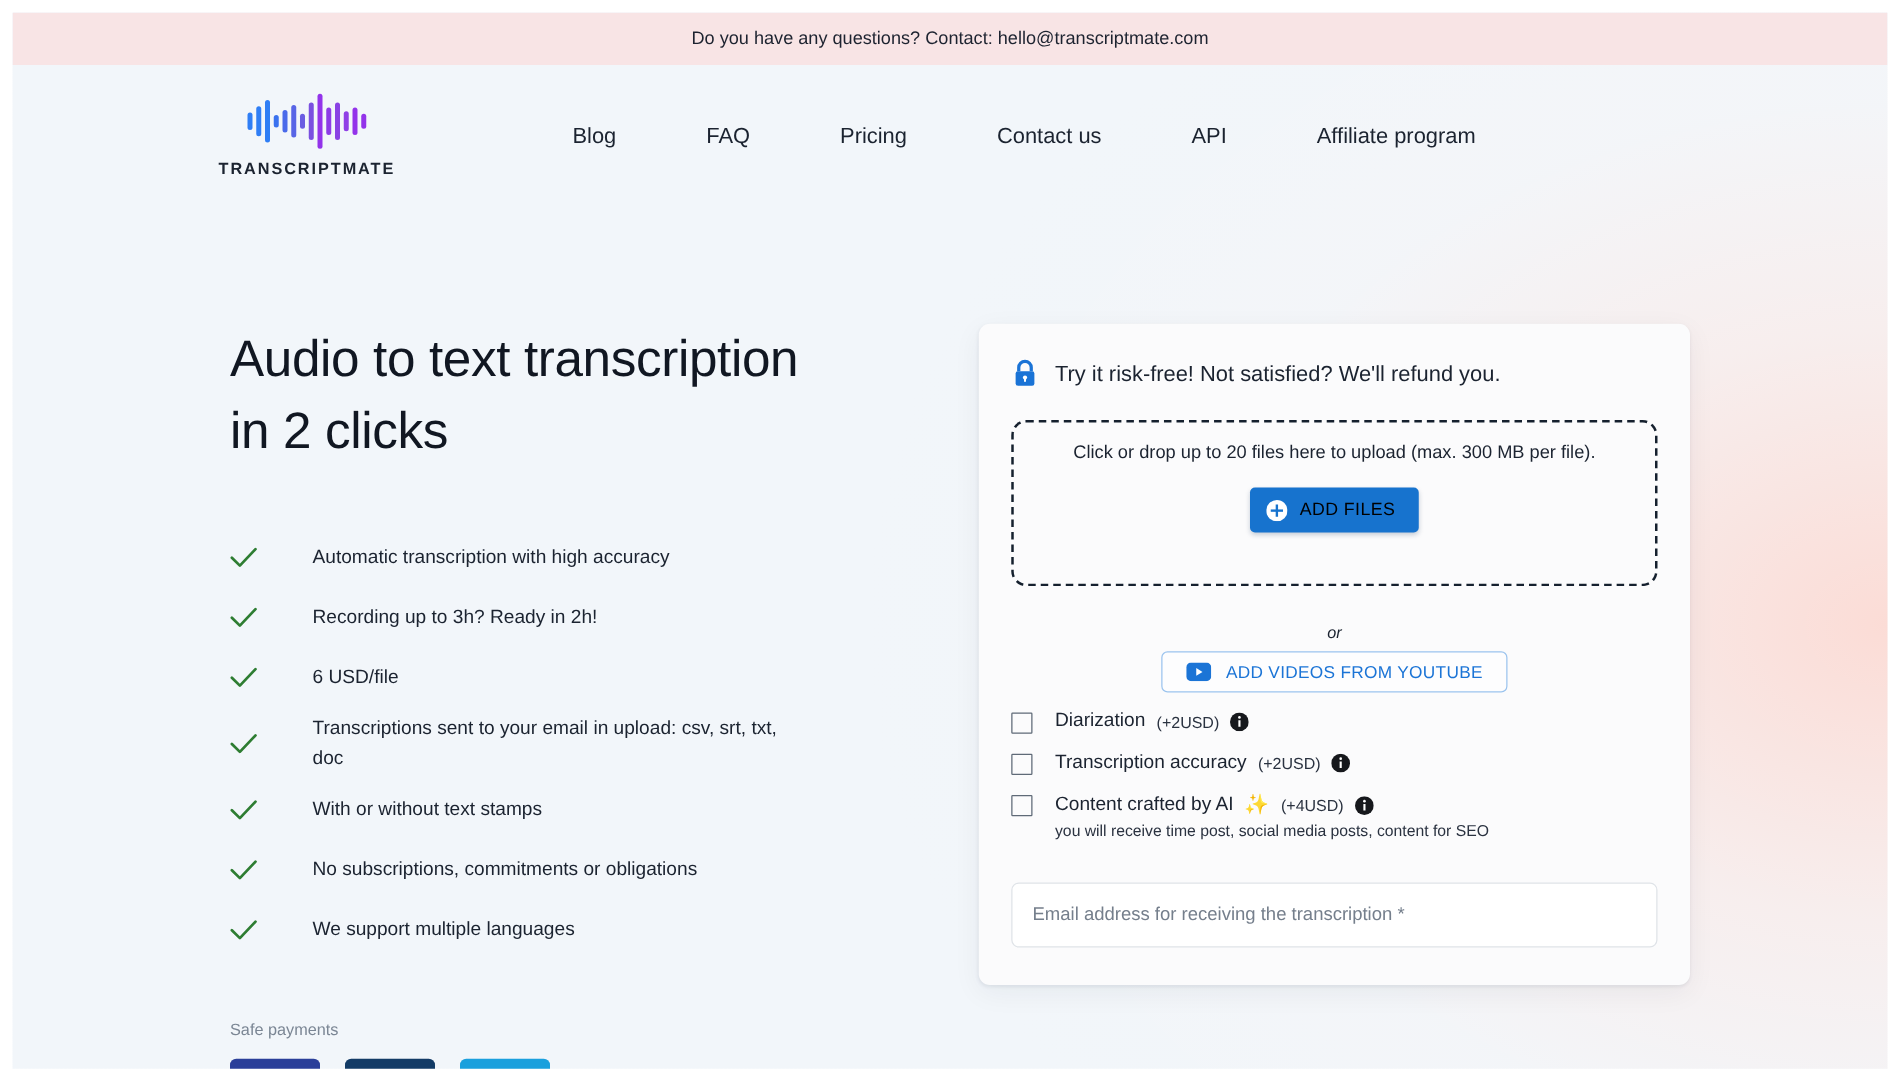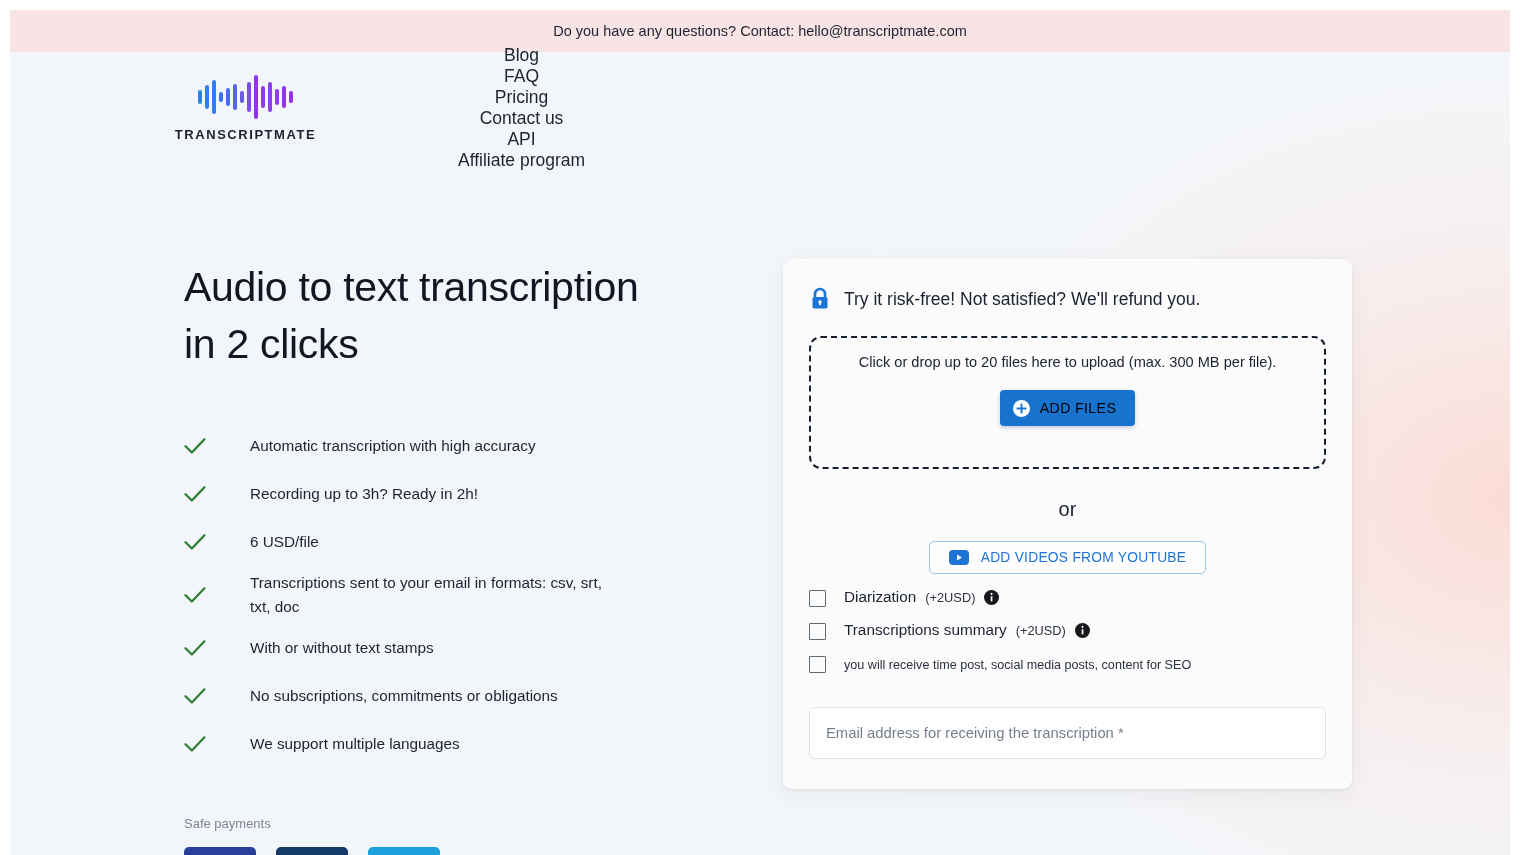--- a/index.html
+++ b/index.html
@@ -34,21 +34,21 @@
     padding-left: 163px;
   }
   .logo { width: 145px; display: flex; flex-direction: column; align-items: center; }
   .wave { display: flex; align-items: center; gap: 3px; height: 46px; }
   .wave i { display: block; width: 4px; border-radius: 2px; }
   .logo-word {
     margin-top: 7px;
     font-size: 13px; letter-spacing: 1.55px;
     color: #1b2330; font-weight: 600;
   }
-  .nav { display: flex; align-items: center; margin-left: 104px; gap: 0; flex-direction: column; }
+  .nav { display: flex; align-items: center; margin-left: 104px; gap: 0; }
   .nav a {
     font-size: 17.5px; color: #1b2330; text-decoration: none;
     padding: 0 36px; white-space: nowrap;
   }
 
   
   .main { display: flex; padding-left: 174px; padding-top: 95px; }
   .left { width: 500px; }
   .hero {
     font-size: 41px; line-height: 1.38; font-weight: 400;
@@ -102,22 +102,22 @@
     height: 36px;
     padding: 0 19px 0 13px;
     display: flex; align-items: center; gap: 10px;
     font-size: 14.2px; letter-spacing: 0.35px;
     font-family: "Liberation Sans", sans-serif;
     cursor: pointer;
     box-shadow: 0 2px 4px rgba(10,40,80,0.22);
   }
   .plus-icon svg { display: block; }
 
-  .or { text-align: center; font-size: 20px; color: #1b2330; margin-top: 29px; }
-  .yt-wrap { display: flex; justify-content: center; margin-top: 20px; }
+  .or { text-align: center; font-size: 13px; color: #1b2330; margin-top: 29px; font-style: italic; }
+  .yt-wrap { display: flex; justify-content: center; margin-top: 8px; }
   .yt-btn {
     border: 1px solid #9cc4ee;
     background: rgba(255,255,255,0.55);
     border-radius: 5px;
     height: 33px;
     padding: 0 19px;
     display: flex; align-items: center; gap: 12px;
     color: #1b74d6; font-size: 13.8px; letter-spacing: 0.25px;
     font-family: "Liberation Sans", sans-serif;
     cursor: pointer;
@@ -227,21 +227,21 @@
               </svg>
             </span>
             <span class="feature-text">6 USD/file</span>
           </div>
           <div class="feature">
             <span class="check">
               <svg width="22" height="18" viewBox="0 0 22 18">
                 <path d="M1.5 9.2l6.4 6.3L20.4 2.3" fill="none" stroke="#2e7d32" stroke-width="2.2" stroke-linecap="round" stroke-linejoin="round"></path>
               </svg>
             </span>
-            <span class="feature-text">Transcriptions sent to your email in formats: csv, srt, txt, doc</span>
+            <span class="feature-text">Transcriptions sent to your email in upload: csv, srt, txt, doc</span>
           </div>
           <div class="feature">
             <span class="check">
               <svg width="22" height="18" viewBox="0 0 22 18">
                 <path d="M1.5 9.2l6.4 6.3L20.4 2.3" fill="none" stroke="#2e7d32" stroke-width="2.2" stroke-linecap="round" stroke-linejoin="round"></path>
               </svg>
             </span>
             <span class="feature-text">With or without text stamps</span>
           </div>
           <div class="feature">
@@ -329,35 +329,47 @@
                       <circle cx="7.55" cy="3.9" r="1.05" fill="#ffffff"></circle>
                     </svg>
                   </span>
                 </div>
               </div>
             </div>
             <div class="opt">
               <div class="cbox"></div>
               <div class="opt-body">
                 <div class="opt-line">
-                  <span class="opt-label">Transcriptions summary</span>
+                  <span class="opt-label">Transcription accuracy</span>
                   <span class="opt-price">(+2USD)</span>
                   <span class="info">
                     <svg width="15" height="15" viewBox="0 0 15 15">
                       <circle cx="7.5" cy="7.5" r="7.5" fill="#16181c"></circle>
                       <rect x="6.7" y="6.2" width="1.7" height="5.2" fill="#ffffff"></rect>
                       <circle cx="7.55" cy="3.9" r="1.05" fill="#ffffff"></circle>
                     </svg>
                   </span>
                 </div>
               </div>
             </div>
             <div class="opt">
               <div class="cbox"></div>
               <div class="opt-body">
+                <div class="opt-line">
+                  <span class="opt-label">Content crafted by AI</span>
+                  <span class="sparkle">✨</span>
+                  <span class="opt-price">(+4USD)</span>
+                  <span class="info">
+                    <svg width="15" height="15" viewBox="0 0 15 15">
+                      <circle cx="7.5" cy="7.5" r="7.5" fill="#16181c"></circle>
+                      <rect x="6.7" y="6.2" width="1.7" height="5.2" fill="#ffffff"></rect>
+                      <circle cx="7.55" cy="3.9" r="1.05" fill="#ffffff"></circle>
+                    </svg>
+                  </span>
+                </div>
                 <div class="opt-sub">you will receive time post, social media posts, content for SEO</div>
               </div>
             </div>
           </div>
 
         <div class="email-field">
           <input class="email-input" type="text" placeholder="Email address for receiving the transcription *" style="">
         </div>
 
       </div>

